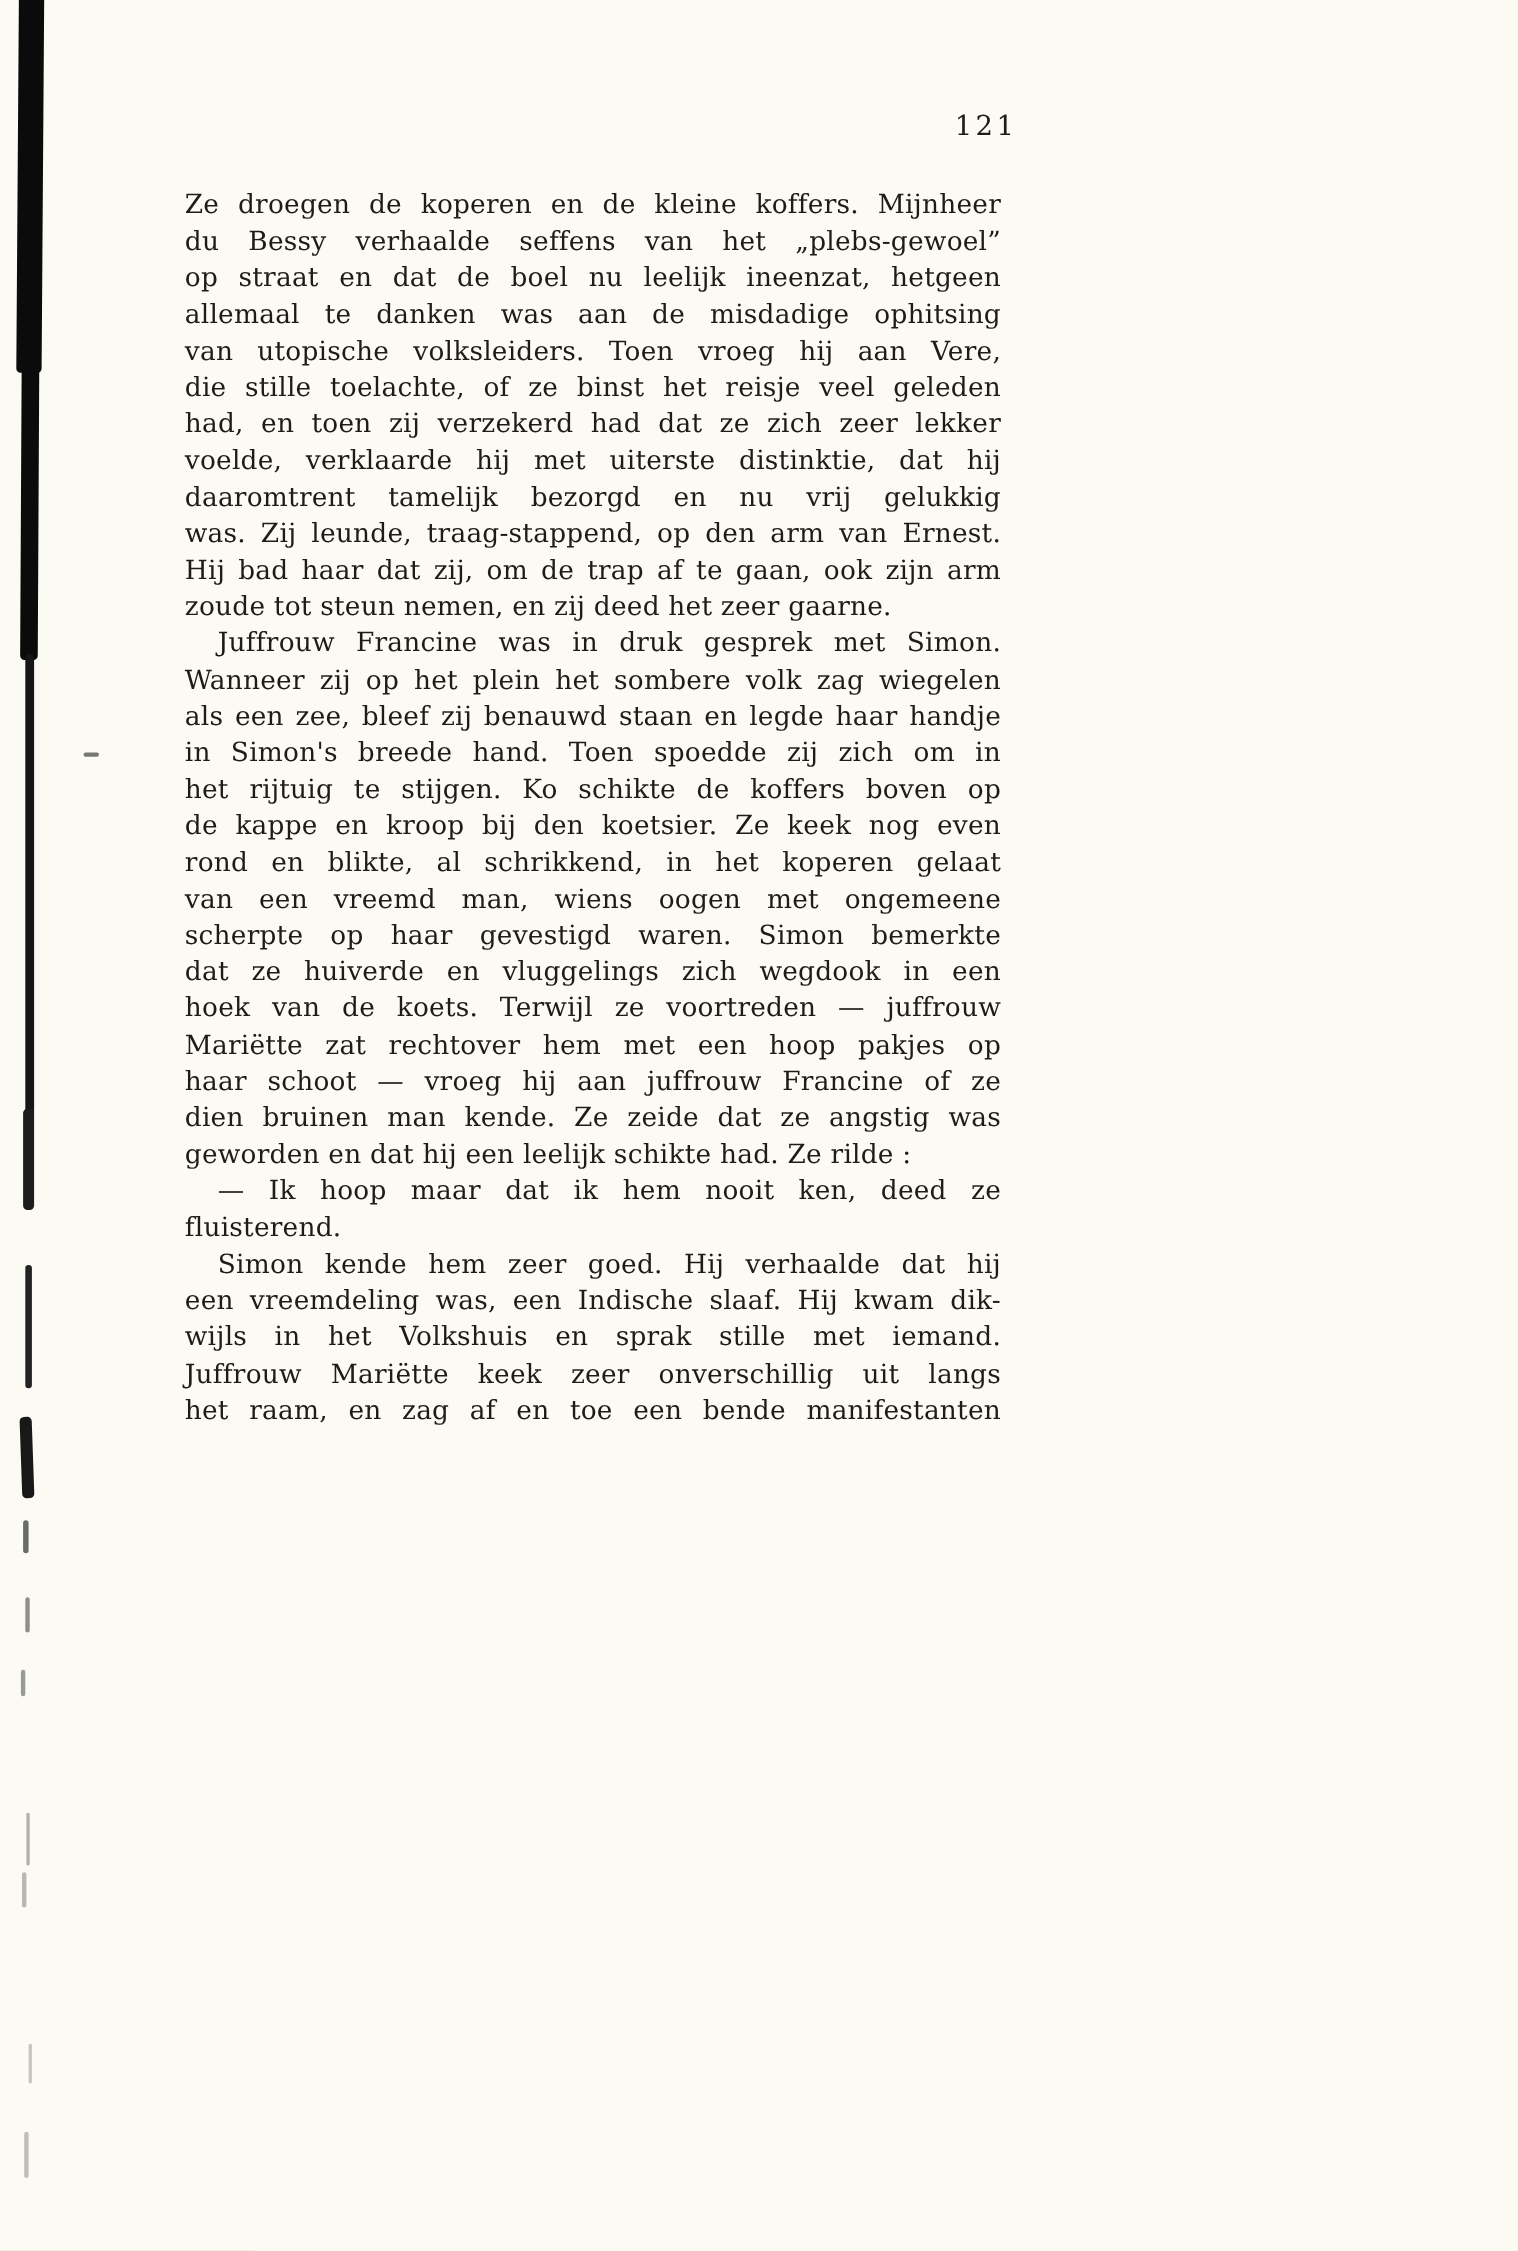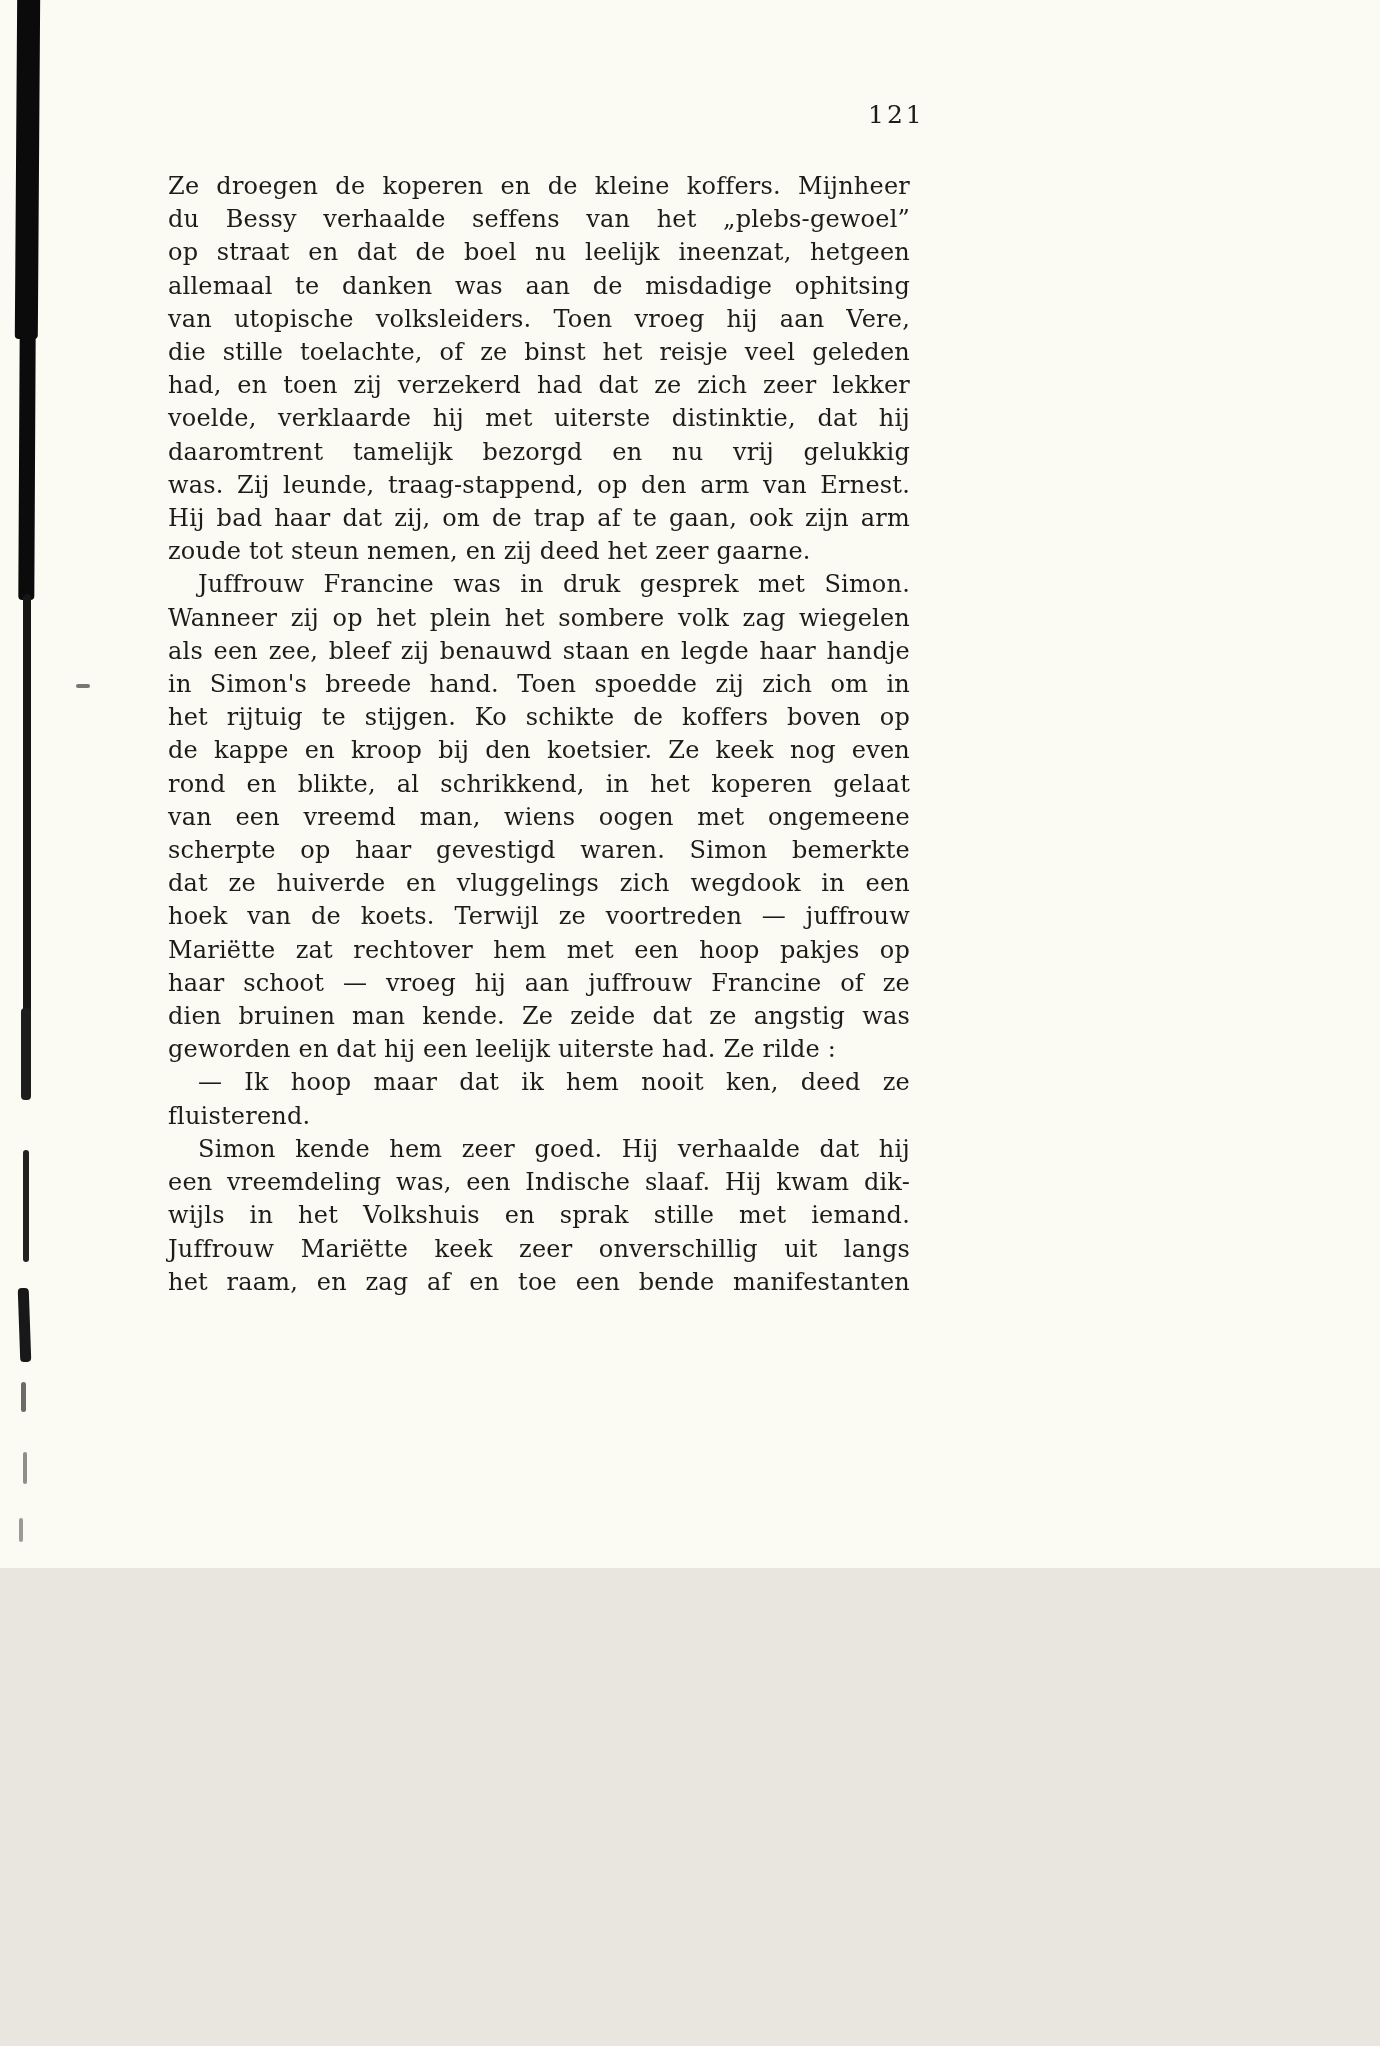--- a/index.html
+++ b/index.html
@@ -3,21 +3,21 @@
 <meta charset="utf-8">
 <style>
   html, body {
     margin: 0;
     padding: 0;
     background: #e8e6df;
   }
   .page {
     position: relative;
     width: 1380px;
-    height: 1568px;
+    height: 2046px;
     background: #fbfaf3;
     overflow: hidden;
     font-family: "DejaVu Serif", "Liberation Serif", serif;
     color: #1e1c18;
   }
   .page-number {
     position: absolute;
     left: 868px;
     top: 100px;
     font-size: 25px;
@@ -113,21 +113,21 @@
         <div class="line">het rijtuig te stijgen. Ko schikte de koffers boven op</div>
         <div class="line">de kappe en kroop bij den koetsier. Ze keek nog even</div>
         <div class="line">rond en blikte, al schrikkend, in het koperen gelaat</div>
         <div class="line">van een vreemd man, wiens oogen met ongemeene</div>
         <div class="line">scherpte op haar gevestigd waren. Simon bemerkte</div>
         <div class="line">dat ze huiverde en vluggelings zich wegdook in een</div>
         <div class="line">hoek van de koets. Terwijl ze voortreden — juffrouw</div>
         <div class="line">Mariëtte zat rechtover hem met een hoop pakjes op</div>
         <div class="line">haar schoot — vroeg hij aan juffrouw Francine of ze</div>
         <div class="line">dien bruinen man kende. Ze zeide dat ze angstig was</div>
-        <div class="line last">geworden en dat hij een leelijk uiterste had. Ze rilde :</div>
+        <div class="line last">geworden en dat hij een leelijk schikte had. Ze rilde :</div>
       </div>
       <div class="para indent">
         <div class="line">— Ik hoop maar dat ik hem nooit ken, deed ze</div>
         <div class="line last">fluisterend.</div>
       </div>
       <div class="para indent">
         <div class="line">Simon kende hem zeer goed. Hij verhaalde dat hij</div>
         <div class="line">een vreemdeling was, een Indische slaaf. Hij kwam dik-</div>
         <div class="line">wijls in het Volkshuis en sprak stille met iemand.</div>
         <div class="line">Juffrouw Mariëtte keek zeer onverschillig uit langs</div>

